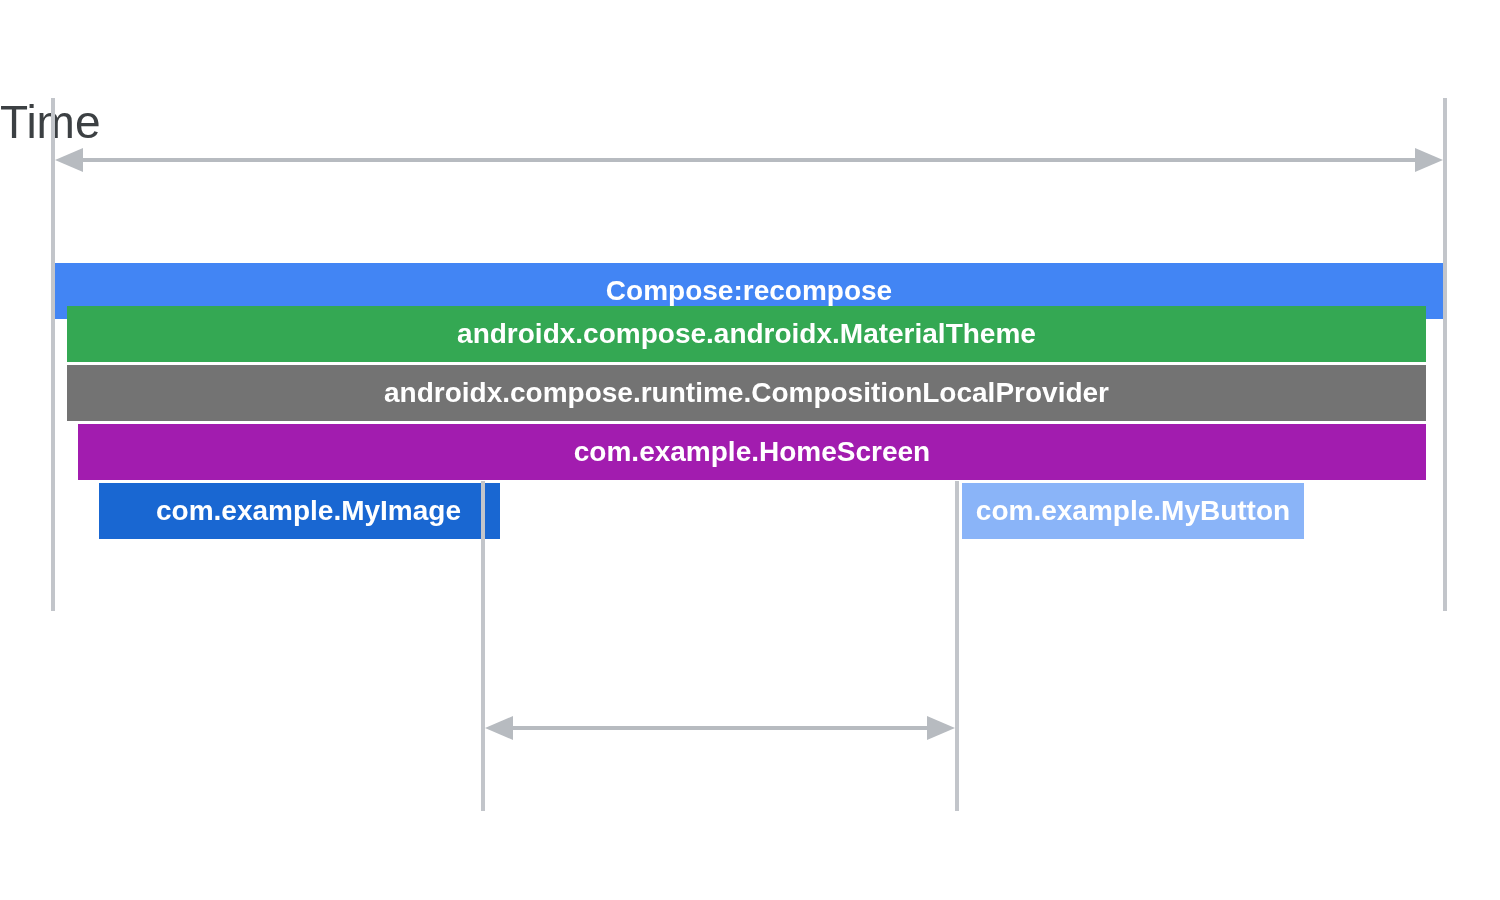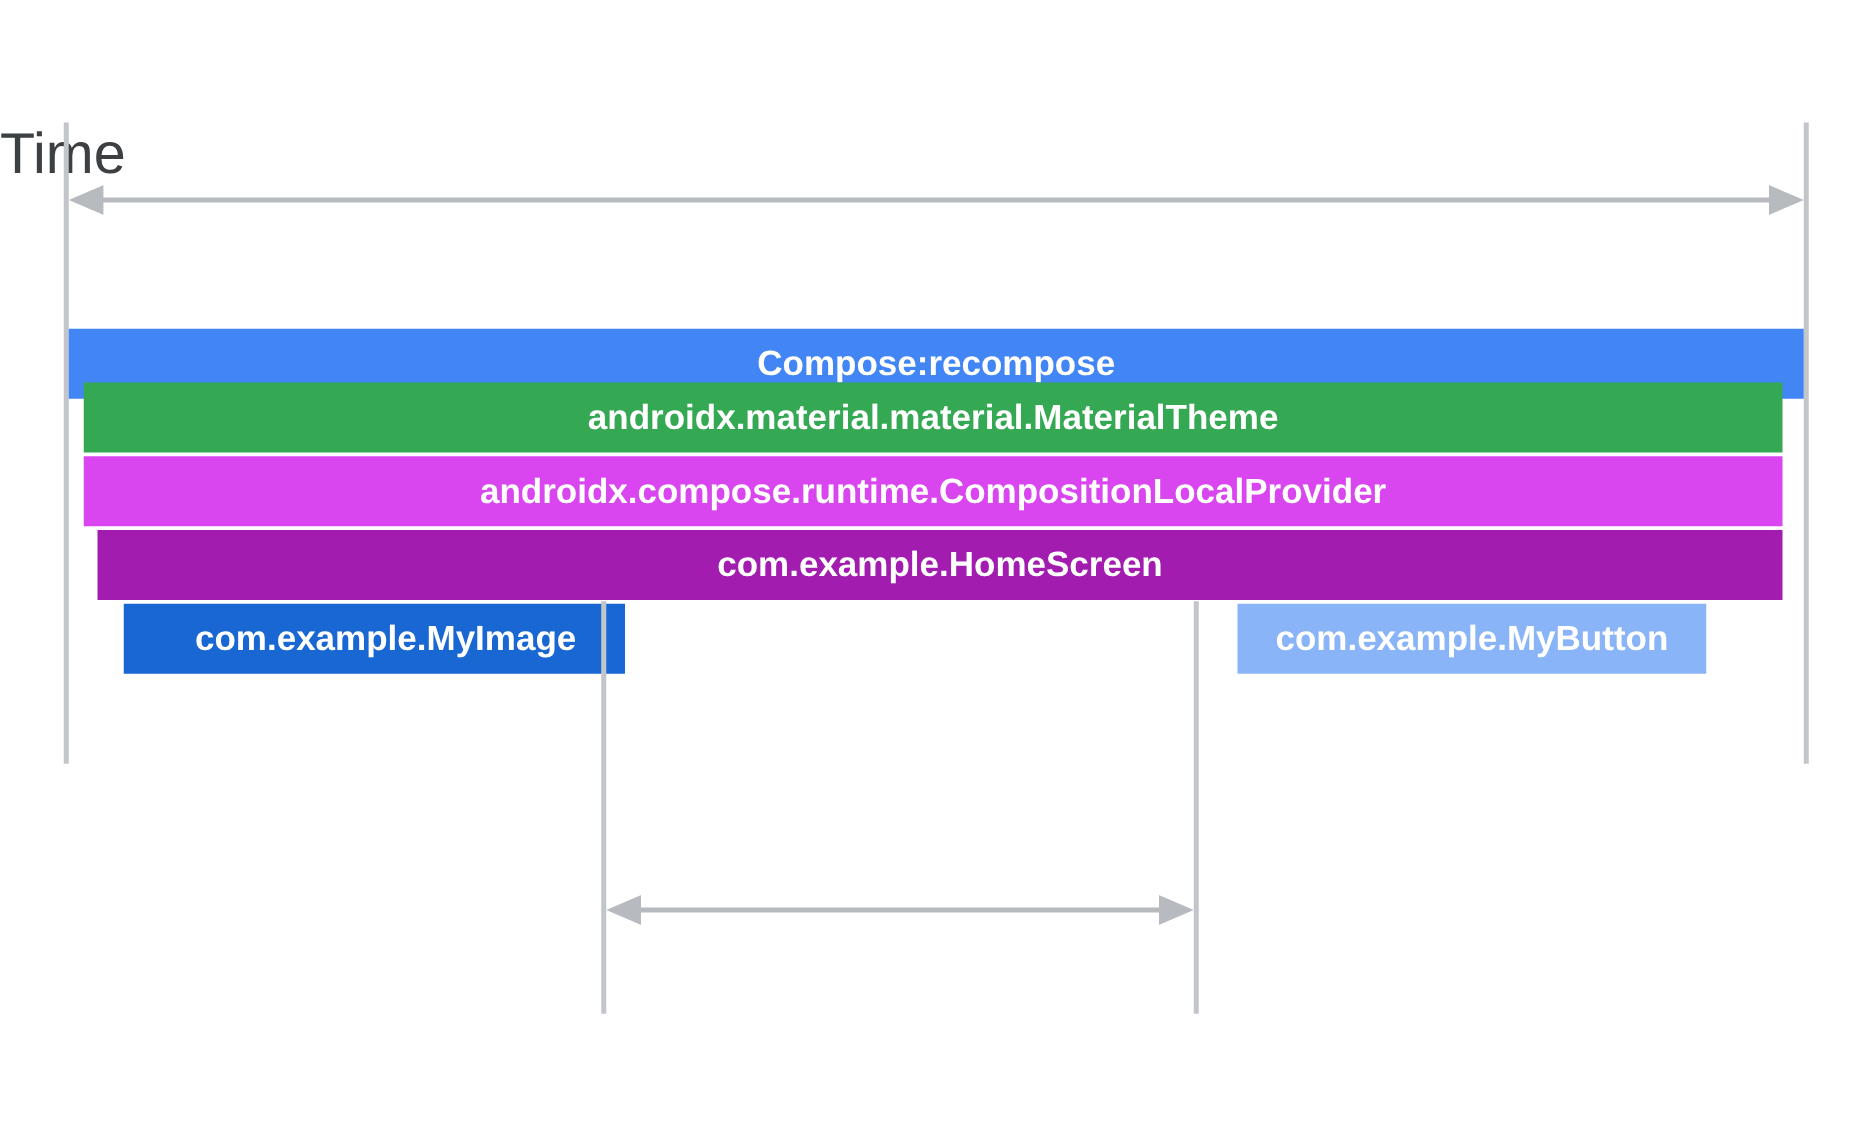--- a/index.html
+++ b/index.html
@@ -50,39 +50,39 @@
     color:#ffffff;
     font-size:28px; font-weight:bold;
     white-space:nowrap;
     overflow:hidden;
   }
   .bar-recompose     { left:55px;  top:263px; width:1388px; }
   .bar-materialtheme { left:67px;  top:306px; width:1359px; }
   .bar-provider      { left:67px;  top:365px; width:1359px; }
   .bar-homescreen    { left:78px;  top:424px; width:1348px; }
   .bar-myimage       { left:99px;  top:483px; width:383px;padding-left:18px;  }
-  .bar-mybutton      { left:962px; top:483px; width:375px;margin-left:28px;  }
+  .bar-mybutton      { left:962px; top:483px; width:342px;  }
 </style>
 </head>
 <body>
 
 <div id="canvas">
 
   <div class="big-label time-label">Time</div>
 
   <div class="vline vline-time-left" style="background: rgb(194, 197, 202);"></div>
   <div class="vline vline-time-right" style="background: rgb(194, 197, 202);"></div>
 
   <div class="arrow-shaft arrow-shaft-time" style="background: rgb(183, 187, 192);"></div>
   <div class="arrowhead left  ah-time-left" style="background: rgb(183, 187, 192);"></div>
   <div class="arrowhead right ah-time-right" style="background: rgb(183, 187, 192);"></div>
 
   <div class="bar bar-recompose" style="background: rgb(66, 133, 244);">Compose:recompose</div>
-  <div class="bar bar-materialtheme" style="background: rgb(52, 168, 83);">androidx.material.material.MaterialTheme</div>
-  <div class="bar bar-provider" style="background: #d946ef;">androidx.compose.runtime.CompositionLocalProvider</div>
+  <div class="bar bar-materialtheme" style="background: rgb(52, 168, 83);">androidx.compose.androidx.MaterialTheme</div>
+  <div class="bar bar-provider" style="background: #737373;">androidx.compose.runtime.CompositionLocalProvider</div>
   <div class="bar bar-homescreen" style="background: #a21caf;">com.example.HomeScreen</div>
   <div class="bar bar-myimage" style="background: rgb(25, 103, 210);">com.example.MyImage</div>
   <div class="bar bar-mybutton" style="background: rgb(138, 180, 248);">com.example.MyButton</div>
 
   <div class="vline vline-untraced-left" style="background: rgb(194, 197, 202);"></div>
   <div class="vline vline-untraced-right" style="background: rgb(194, 197, 202);"></div>
 
   <div class="arrow-shaft arrow-shaft-untraced" style="background: rgb(183, 187, 192);"></div>
   <div class="arrowhead left  ah-untraced-left" style="background: rgb(183, 187, 192);"></div>
   <div class="arrowhead right ah-untraced-right" style="background: rgb(183, 187, 192);"></div>

